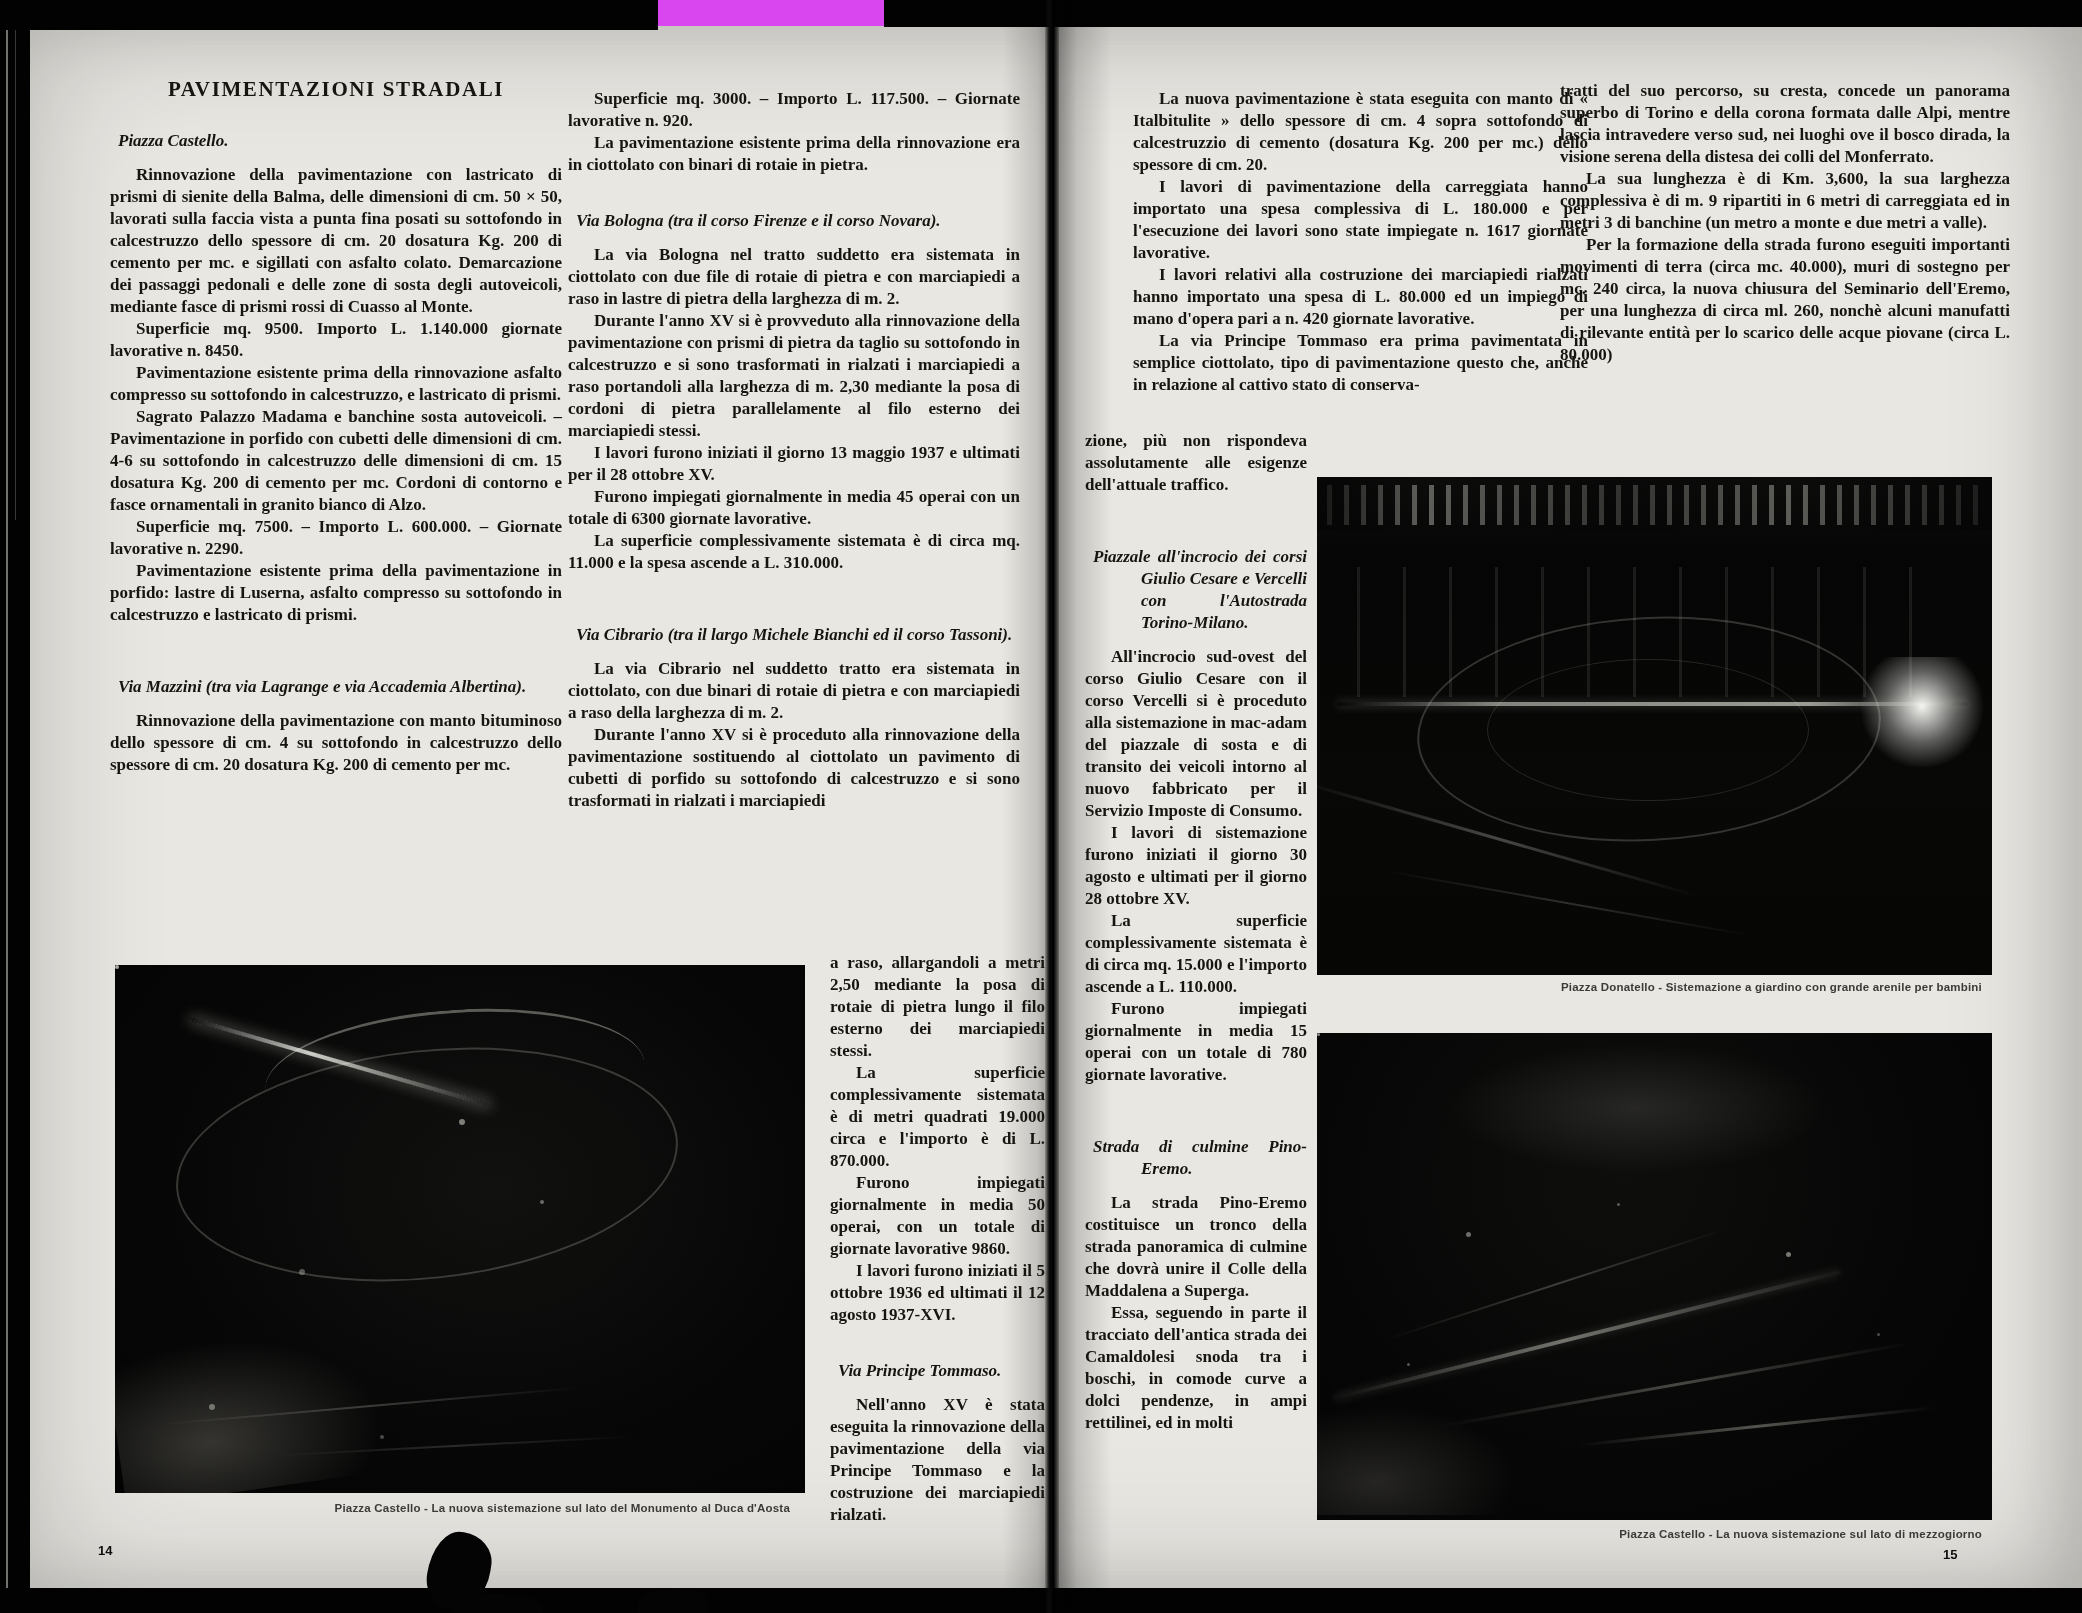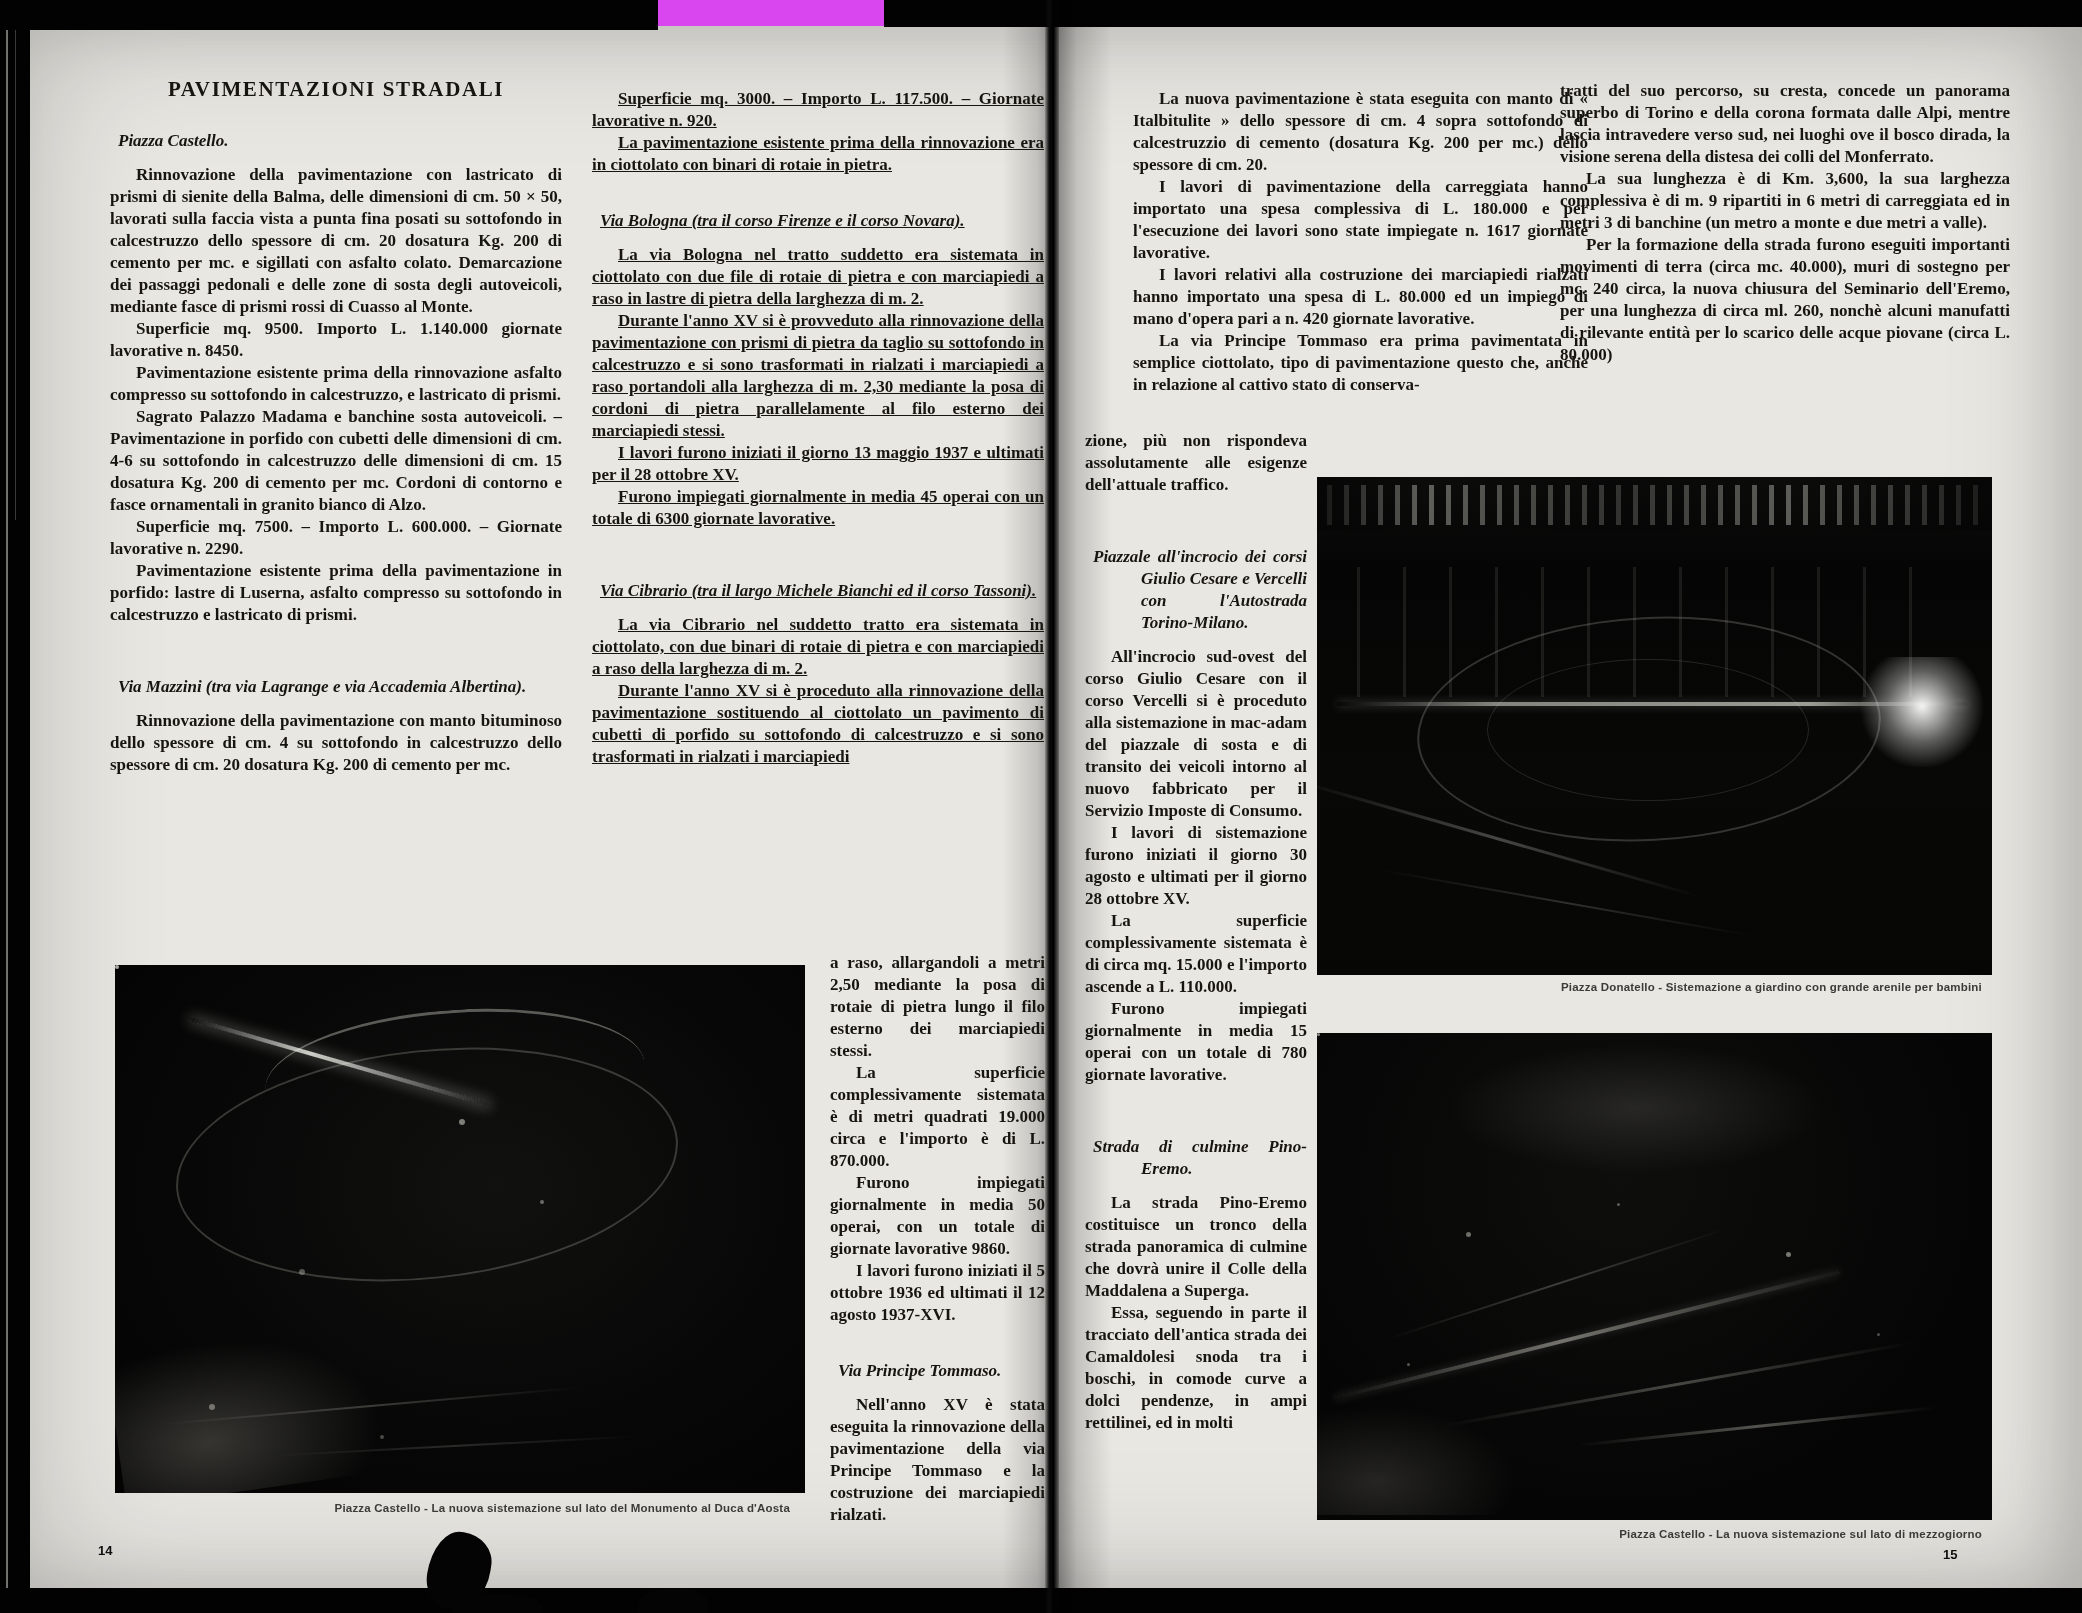--- a/index.html
+++ b/index.html
@@ -79,28 +79,29 @@
     <p class="para">Rinnovazione della pavimentazione con lastricato di prismi di sienite della Balma, delle dimensioni di cm. 50 × 50, lavorati sulla faccia vista a punta fina posati su sottofondo in calcestruzzo dello spessore di cm. 20 dosatura Kg. 200 di cemento per mc. e sigillati con asfalto colato. Demarcazione dei passaggi pedonali e delle zone di sosta degli autoveicoli, mediante fasce di prismi rossi di Cuasso al Monte.</p>
     <p class="para">Superficie mq. 9500. Importo L. 1.140.000 giornate lavorative n. 8450.</p>
     <p class="para">Pavimentazione esistente prima della rinnovazione asfalto compresso su sottofondo in calcestruzzo, e lastricato di prismi.</p>
     <p class="para">Sagrato Palazzo Madama e banchine sosta autoveicoli. – Pavimentazione in porfido con cubetti delle dimensioni di cm. 4-6 su sottofondo in calcestruzzo delle dimensioni di cm. 15 dosatura Kg. 200 di cemento per mc. Cordoni di contorno e fasce ornamentali in granito bianco di Alzo.</p>
     <p class="para">Superficie mq. 7500. – Importo L. 600.000. – Giornate lavorative n. 2290.</p>
     <p class="para">Pavimentazione esistente prima della pavimentazione in porfido: lastre di Luserna, asfalto compresso su sottofondo in calcestruzzo e lastricato di prismi.</p>
     <p class="head biggap">Via Mazzini (tra via Lagrange e via Accademia Albertina).</p>
     <p class="para">Rinnovazione della pavimentazione con manto bituminoso dello spessore di cm. 4 su sottofondo in calcestruzzo dello spessore di cm. 20 dosatura Kg. 200 di cemento per mc.</p>
   </div>
 
-  <div class="col" style="left:592px;top:88px;width:452px;text-decoration:underline;">
+  <div class="col" style="left:568px;top:88px;width:452px;">
     <p class="para">Superficie mq. 3000. – Importo L. 117.500. – Giornate lavorative n. 920.</p>
     <p class="para">La pavimentazione esistente prima della rinnovazione era in ciottolato con binari di rotaie in pietra.</p>
     <p class="head">Via Bologna (tra il corso Firenze e il corso Novara).</p>
     <p class="para">La via Bologna nel tratto suddetto era sistemata in ciottolato con due file di rotaie di pietra e con marciapiedi a raso in lastre di pietra della larghezza di m. 2.</p>
     <p class="para">Durante l'anno XV si è provveduto alla rinnovazione della pavimentazione con prismi di pietra da taglio su sottofondo in calcestruzzo e si sono trasformati in rialzati i marciapiedi a raso portandoli alla larghezza di m. 2,30 mediante la posa di cordoni di pietra parallelamente al filo esterno dei marciapiedi stessi.</p>
     <p class="para">I lavori furono iniziati il giorno 13 maggio 1937 e ultimati per il 28 ottobre XV.</p>
     <p class="para">Furono impiegati giornalmente in media 45 operai con un totale di 6300 giornate lavorative.</p>
+    <p class="para">La superficie complessivamente sistemata è di circa mq. 11.000 e la spesa ascende a L. 310.000.</p>
     <p class="head biggap">Via Cibrario (tra il largo Michele Bianchi ed il corso Tassoni).</p>
     <p class="para">La via Cibrario nel suddetto tratto era sistemata in ciottolato, con due binari di rotaie di pietra e con marciapiedi a raso della larghezza di m. 2.</p>
     <p class="para">Durante l'anno XV si è proceduto alla rinnovazione della pavimentazione sostituendo al ciottolato un pavimento di cubetti di porfido su sottofondo di calcestruzzo e si sono trasformati in rialzati i marciapiedi</p>
   </div>
 
   <div class="col" style="left:830px;top:952px;width:215px;">
     <p class="para noind">a raso, allargandoli a metri 2,50 mediante la posa di rotaie di pietra lungo il filo esterno dei marciapiedi stessi.</p>
     <p class="para">La superficie complessivamente sistemata è di metri quadrati 19.000 circa e l'importo è di L. 870.000.</p>
     <p class="para">Furono impiegati giornalmente in media 50 operai, con un totale di giornate lavorative 9860.</p>
     <p class="para">I lavori furono iniziati il 5 ottobre 1936 ed ultimati il 12 agosto 1937-XVI.</p>

